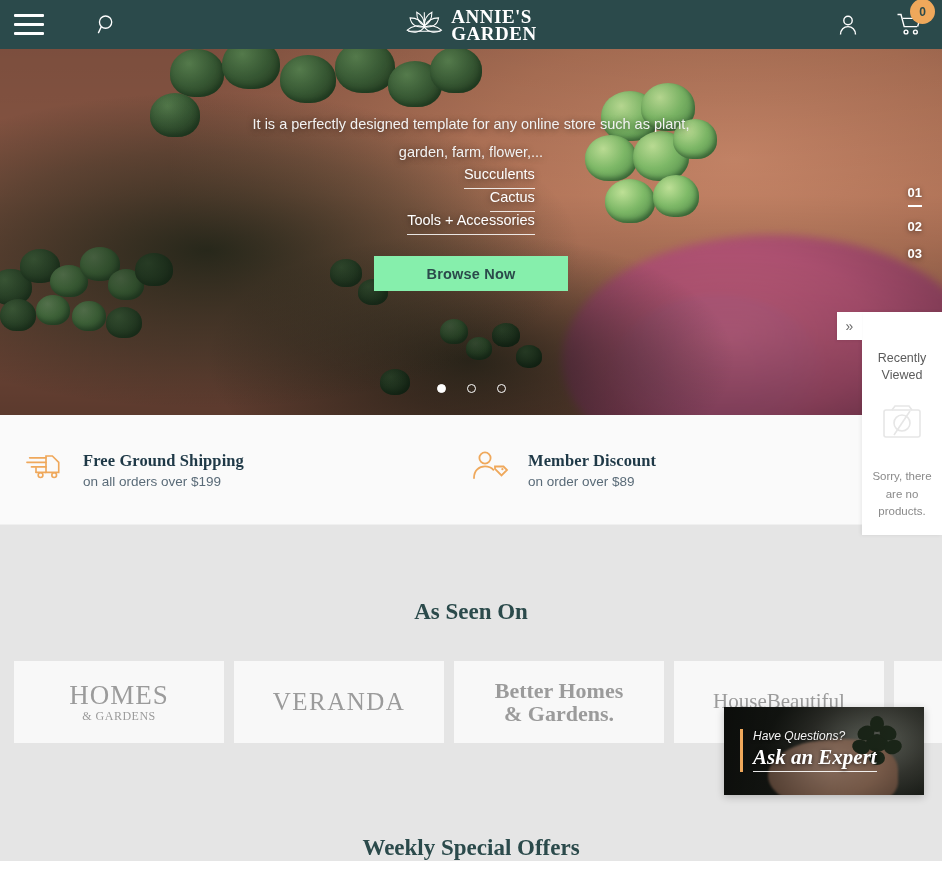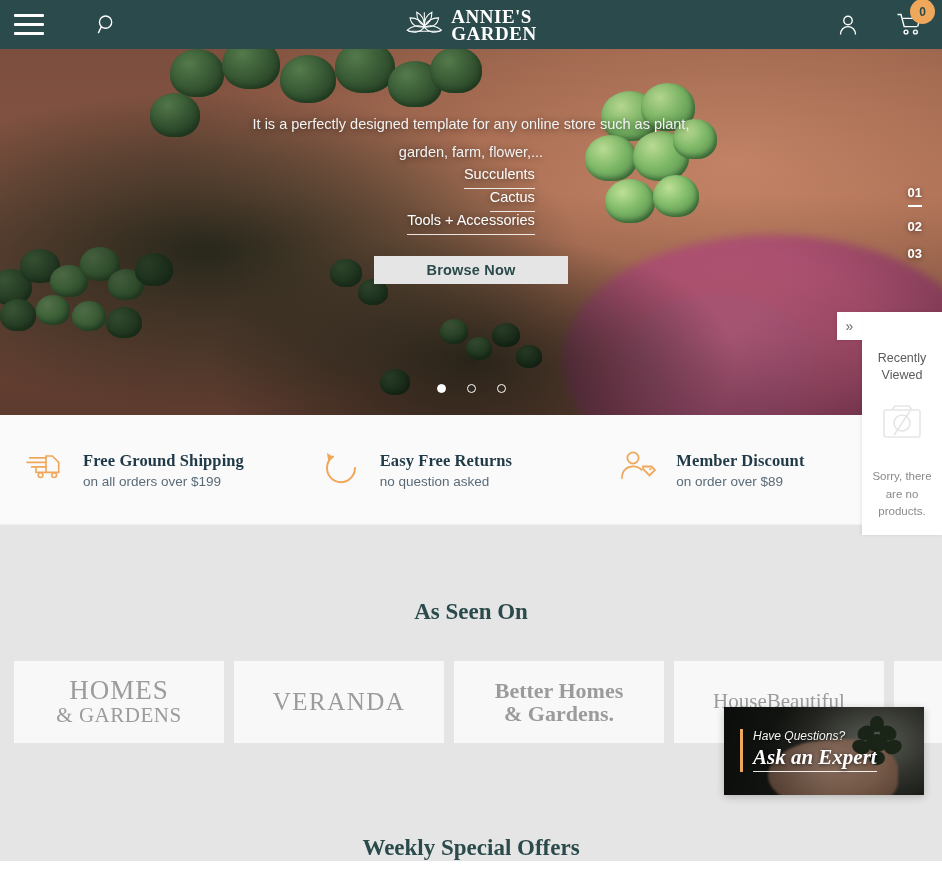--- a/index.html
+++ b/index.html
@@ -131,22 +131,22 @@
     cursor: pointer;
     text-shadow: 0 1px 6px rgba(0,0,0,0.5);
     position: relative;
   }
   .cat-link::after {
     content: ""; position: absolute; left: 26px; right: 26px; bottom: 0;
     height: 1px; background: rgba(255,255,255,0.85);
   }
   .browse-btn {
     margin-top: 21px;
-    width: 194px; height: 28px;
-    background: #e5e5e5; color: #2b4a4b;
+    width: 194px; height: 35px;
+    background: #86efac; color: #2b4a4b;
     border: none; cursor: pointer;
     font-family: "Liberation Sans", sans-serif;
     font-size: 14.5px; font-weight: 700;
     letter-spacing: 0.2px;
   }
   .slide-nums {
     position: absolute; right: 16px; top: 130px;
     z-index: 6; text-align: center;
   }
   .slide-num {
@@ -201,21 +201,21 @@
   .brand-card {
     width: 210px; height: 82px; flex: none;
     background: #f8f8f8;
     display: flex; align-items: center; justify-content: center;
     cursor: pointer;
   }
   .brand-card .bl {
     color: #9b9b9b; text-align: center; line-height: 1.03;
   }
   .bl.b1 { font-family: "Liberation Serif", serif; font-size: 27px; letter-spacing: 1px; }
-  .bl.b1 .sm { display: block; font-size: 21px; letter-spacing: 0.5px; text-align: right; }
+  .bl.b1 .sm { display: block; font-size: 12px; letter-spacing: 0.5px; }
   .bl.b2 { font-family: "Liberation Serif", serif; font-size: 25px; letter-spacing: 1.5px; }
   .bl.b3 { font-family: "Liberation Serif", serif; font-size: 22px; font-weight: 700; line-height: 1.05; }
   .bl.b4 { font-family: "Liberation Serif", serif; font-size: 21px; }
 
   .offers { padding-top: 92px; }
 
   
   .rv-panel {
     position: absolute; right: 0; top: 312px;
     width: 80px;
@@ -436,32 +436,20 @@
           <circle cx="16" cy="26" r="2.6"></circle>
           <circle cx="31" cy="26" r="2.6"></circle>
         </svg>
       </div>
       <div>
         <h3>Free Ground Shipping</h3>
         <p>on all orders over $199</p>
       </div>
     </div>
 
-    <div class="feature">
-      <div class="ficon">
-        <svg width="36" height="34" viewBox="0 0 36 34" fill="none" stroke="#efa85b" stroke-width="2" stroke-linecap="round">
-          <path d="M32 18 A14 14 0 1 1 10 6.6"></path>
-          <path d="M4 3 L10 6.8 L5.4 12.5 Z" fill="#efa85b" stroke="none"></path>
-        </svg>
-      </div>
-      <div>
-        <h3>Easy Free Returns</h3>
-        <p>no question asked</p>
-      </div>
-    </div>
 
     <div class="feature">
       <div class="ficon">
         <svg width="40" height="32" viewBox="0 0 40 32" fill="none" stroke="#efa85b" stroke-width="1.8" stroke-linecap="round">
           <circle cx="14" cy="8" r="5.6"></circle>
           <path d="M3 28 C3 20.4 8 16.4 14 16.4 C17.4 16.4 20.4 17.6 22.4 19.8"></path>
           <path d="M24 16.5 L32.5 16.5 L36 20 L30.5 25.5 L24 19 Z"></path>
           <circle cx="31.4" cy="19.2" r="1.1" fill="#efa85b" stroke="none"></circle>
         </svg>
       </div>

